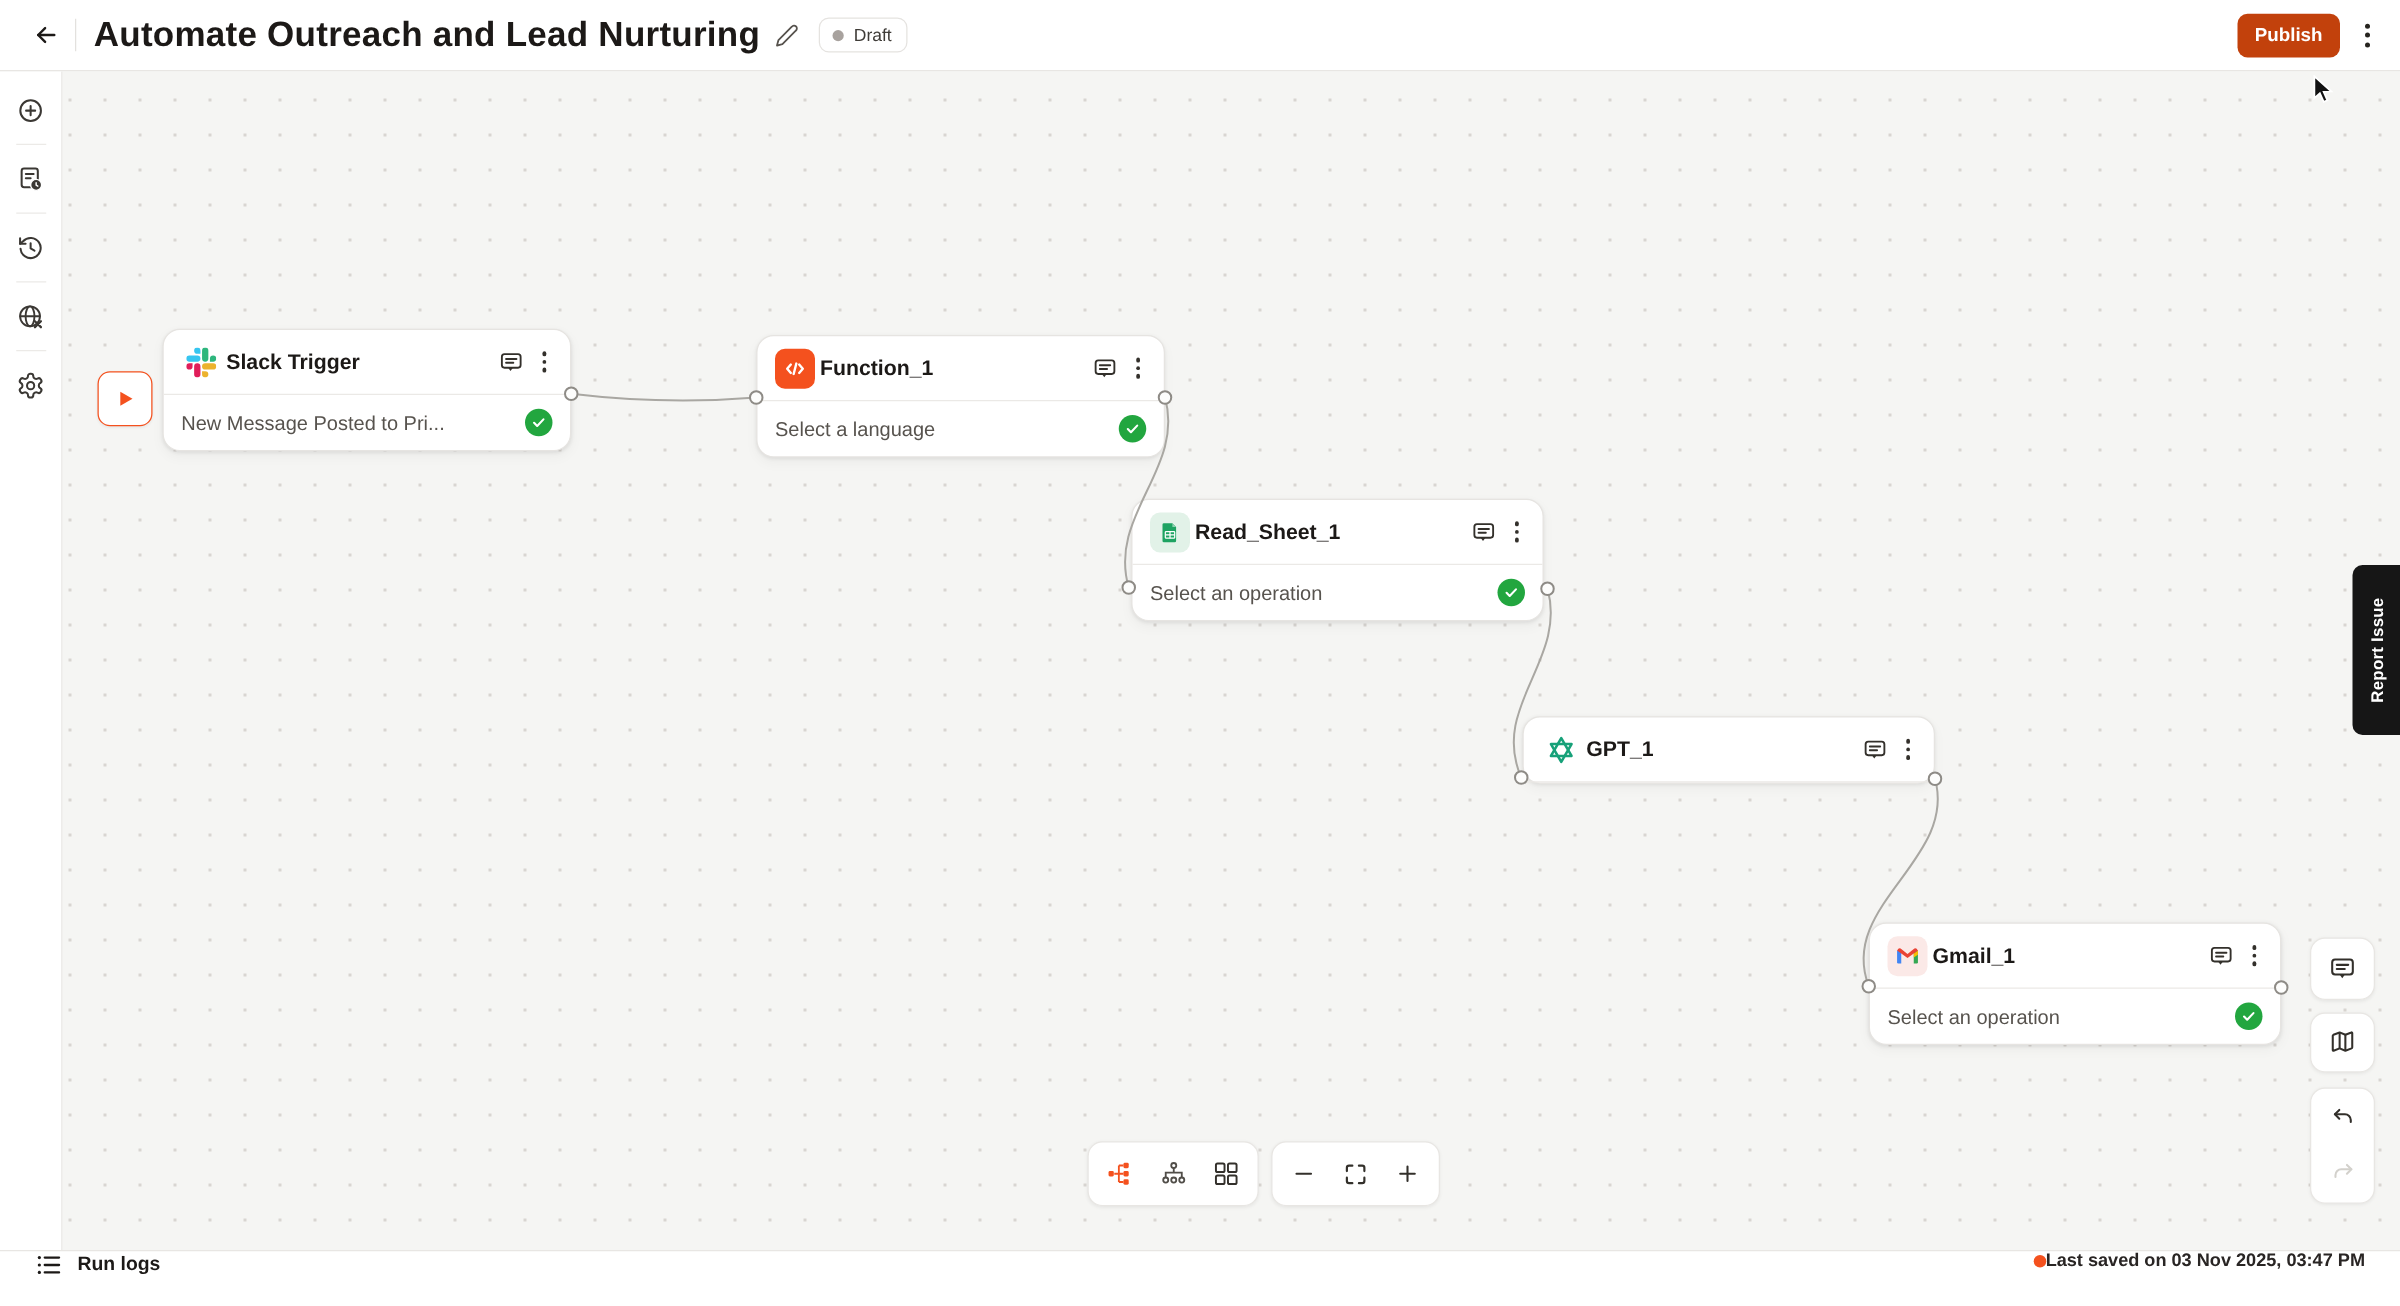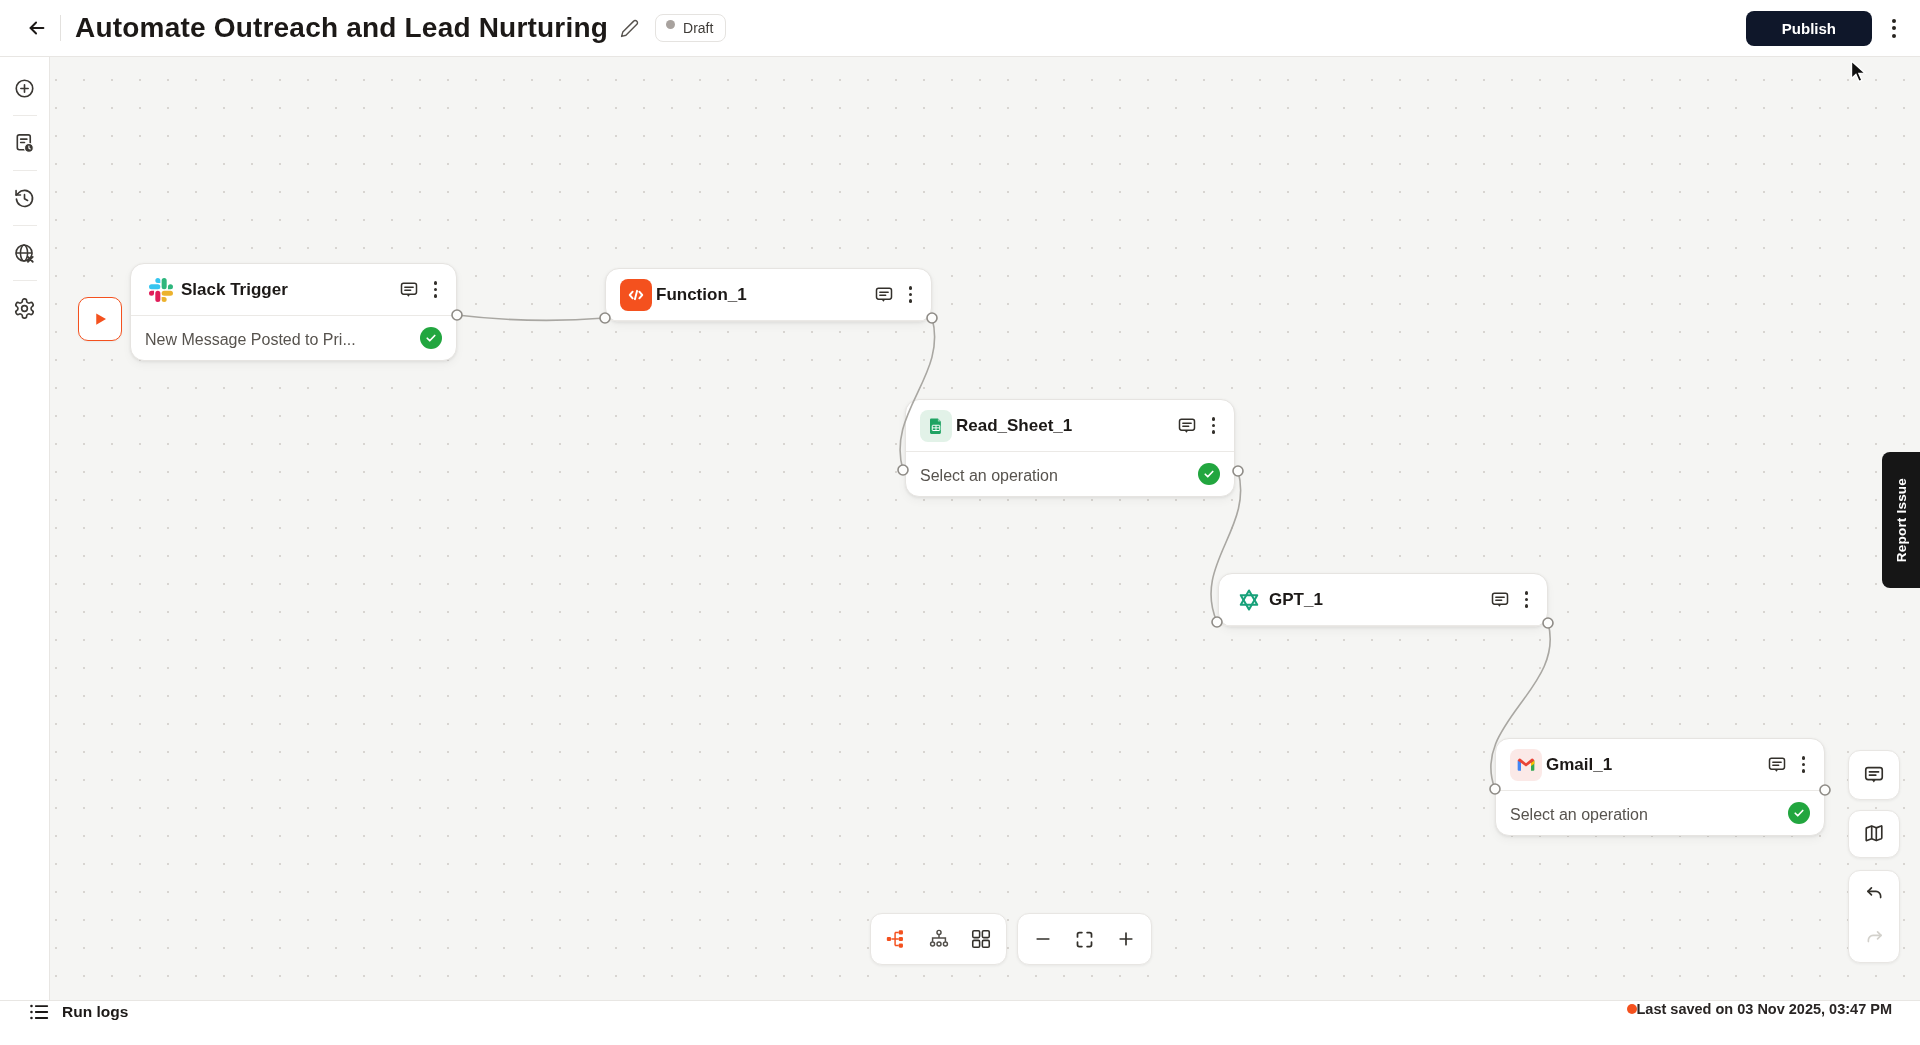--- a/index.html
+++ b/index.html
@@ -18,29 +18,29 @@
   .topbar {
     position:absolute; top:0; left:0; width:1920px; height:57px;
     background:#fff; border-bottom:1px solid #E8E6E3;
     display:flex; align-items:center; padding:0 20px; z-index:40;
   }
   .topbar .back { width:34px; height:34px; display:flex; align-items:center; justify-content:center; cursor:pointer; }
   .topbar .vdiv { width:1px; height:26px; background:#E3E1DE; margin:0 14px 0 6px; }
   .title { font-size:28px; font-weight:700; color:#1C1917; letter-spacing:.2px; }
   .edit-pencil { margin-left:12px; display:flex; align-items:center; }
   .draft-badge {
-    margin-left:16px; display:flex; align-items:flex-start; gap:8px;
+    margin-left:16px; display:flex; align-items:center; gap:8px;
     border:1px solid #E5E3E0; border-radius:8px; background:#fff;
     padding:5px 12px 5px 10px; font-size:14px; color:#3F3C38; font-weight:500;
   }
   .draft-dot { width:9px; height:9px; border-radius:50%; background:#A8A29E; }
   .topbar-right { margin-left:auto; display:flex; align-items:center; gap:16px; }
   .publish-btn {
-    background:#0f172a; color:#fff; border:none; border-radius:8px;
-    padding:9px 36px; font-size:15px; font-weight:700; cursor:pointer;
+    background:#c2410c; color:#fff; border:none; border-radius:8px;
+    padding:9px 14px; font-size:15px; font-weight:700; cursor:pointer;
     font-family:"Liberation Sans", sans-serif;
   }
   .kebab { display:flex; flex-direction:column; gap:3.5px; padding:4px; cursor:pointer; }
   .kebab i { width:4px; height:4px; border-radius:50%; background:#27241F; }
 
   
   .leftrail {
     position:absolute; top:57px; left:0; width:50px; bottom:45px;
     background:#fff; border-right:1px solid #E8E6E3; z-index:30;
     display:flex; flex-direction:column; align-items:center; padding-top:8px;
@@ -286,20 +286,28 @@
         </svg>
       </span>
       <span class="node-kebab">
           <i></i>
           <i></i>
           <i></i>
         </span>
     </span>
   </div>
   <div class="node-div"></div>
+  <div class="node-body">
+    <span class="node-sub">Select a language</span>
+    <span class="check">
+      <svg width="12" height="12" viewBox="0 0 24 24" fill="none" stroke="#fff" stroke-width="3.4" stroke-linecap="round" stroke-linejoin="round">
+          <path d="M4.5 12.5l5 5L19.5 7"></path>
+        </svg>
+    </span>
+  </div>
 </div>
 
 <div class="node" style="left:905px; top:399px; width:330px;">
   <div class="node-head">
     <span class="app-ic" style="background:#E2F2E8;">
       <svg width="18" height="18" viewBox="0 0 24 24">
         <path d="M5.5 2h9l4 4v15a1.5 1.5 0 0 1-1.5 1.5H5.5A1.5 1.5 0 0 1 4 21V3.5A1.5 1.5 0 0 1 5.5 2z" fill="#1EA362"></path>
         <path d="M14.5 2l4 4h-4z" fill="#8ED1B0"></path>
         <rect x="7" y="11" width="10" height="7" rx="0.8" fill="none" stroke="#fff" stroke-width="1.3"></rect>
         <path d="M7 14.5h10M12 11v7" stroke="#fff" stroke-width="1.3"></path>

